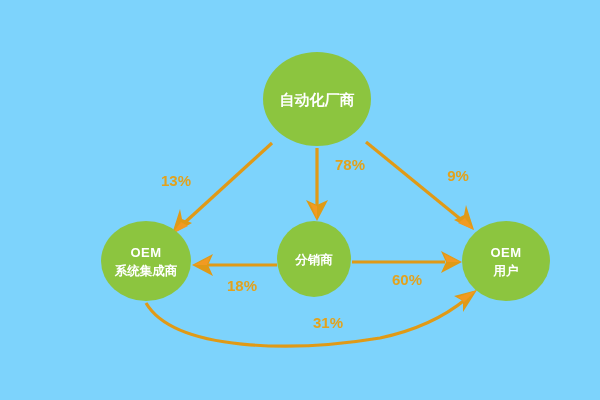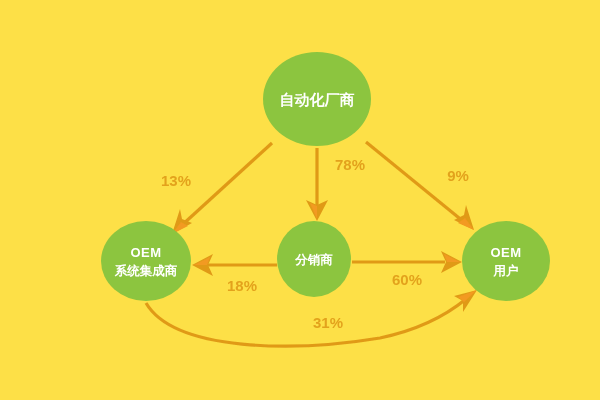--- a/index.html
+++ b/index.html
@@ -7,21 +7,21 @@
     padding: 0;
     background: #ffffff;
   }
   body {
     font-family: "Liberation Sans", "DejaVu Sans", sans-serif;
   }
   #diagram-root {
     position: relative;
     width: 600px;
     height: 400px;
-    background: #fde047;
+    background: #7dd3fc;
     overflow: hidden;
   }
   #diagram-svg {
     position: absolute;
     left: 0;
     top: 0;
     width: 600px;
     height: 400px;
   }
   .node-label {

